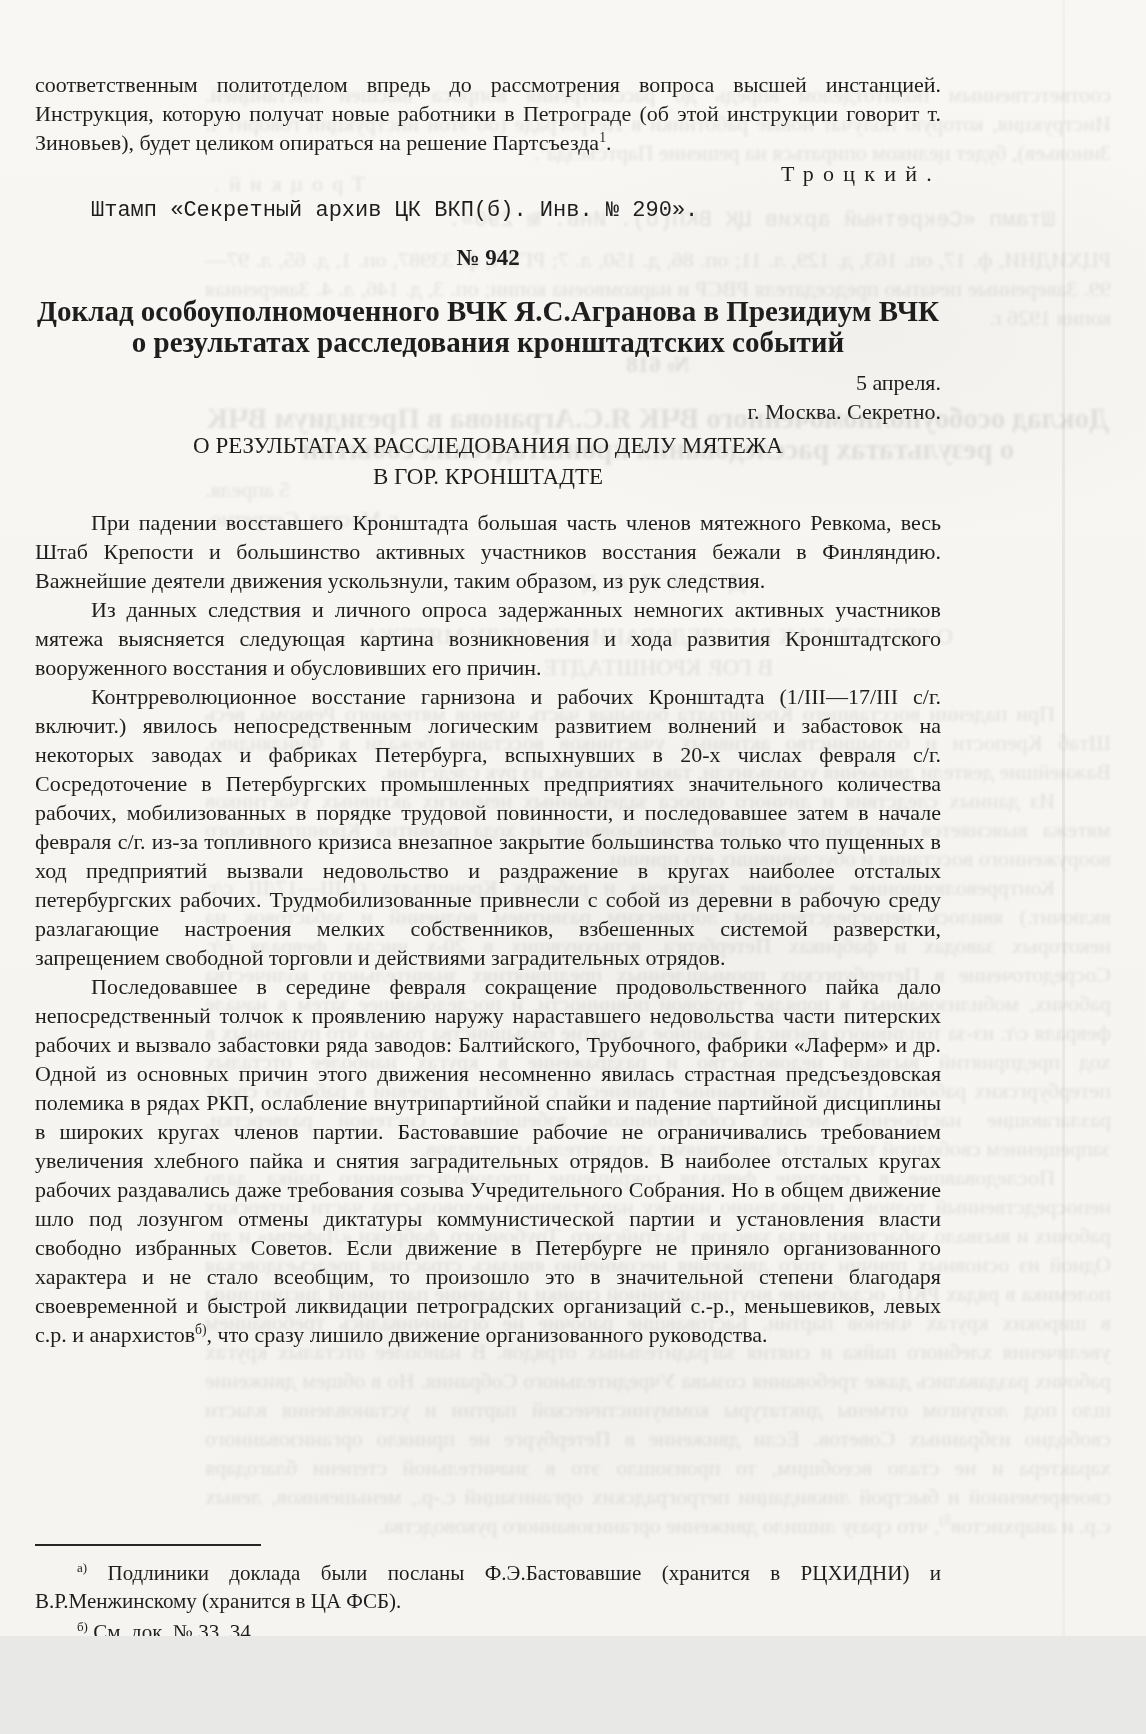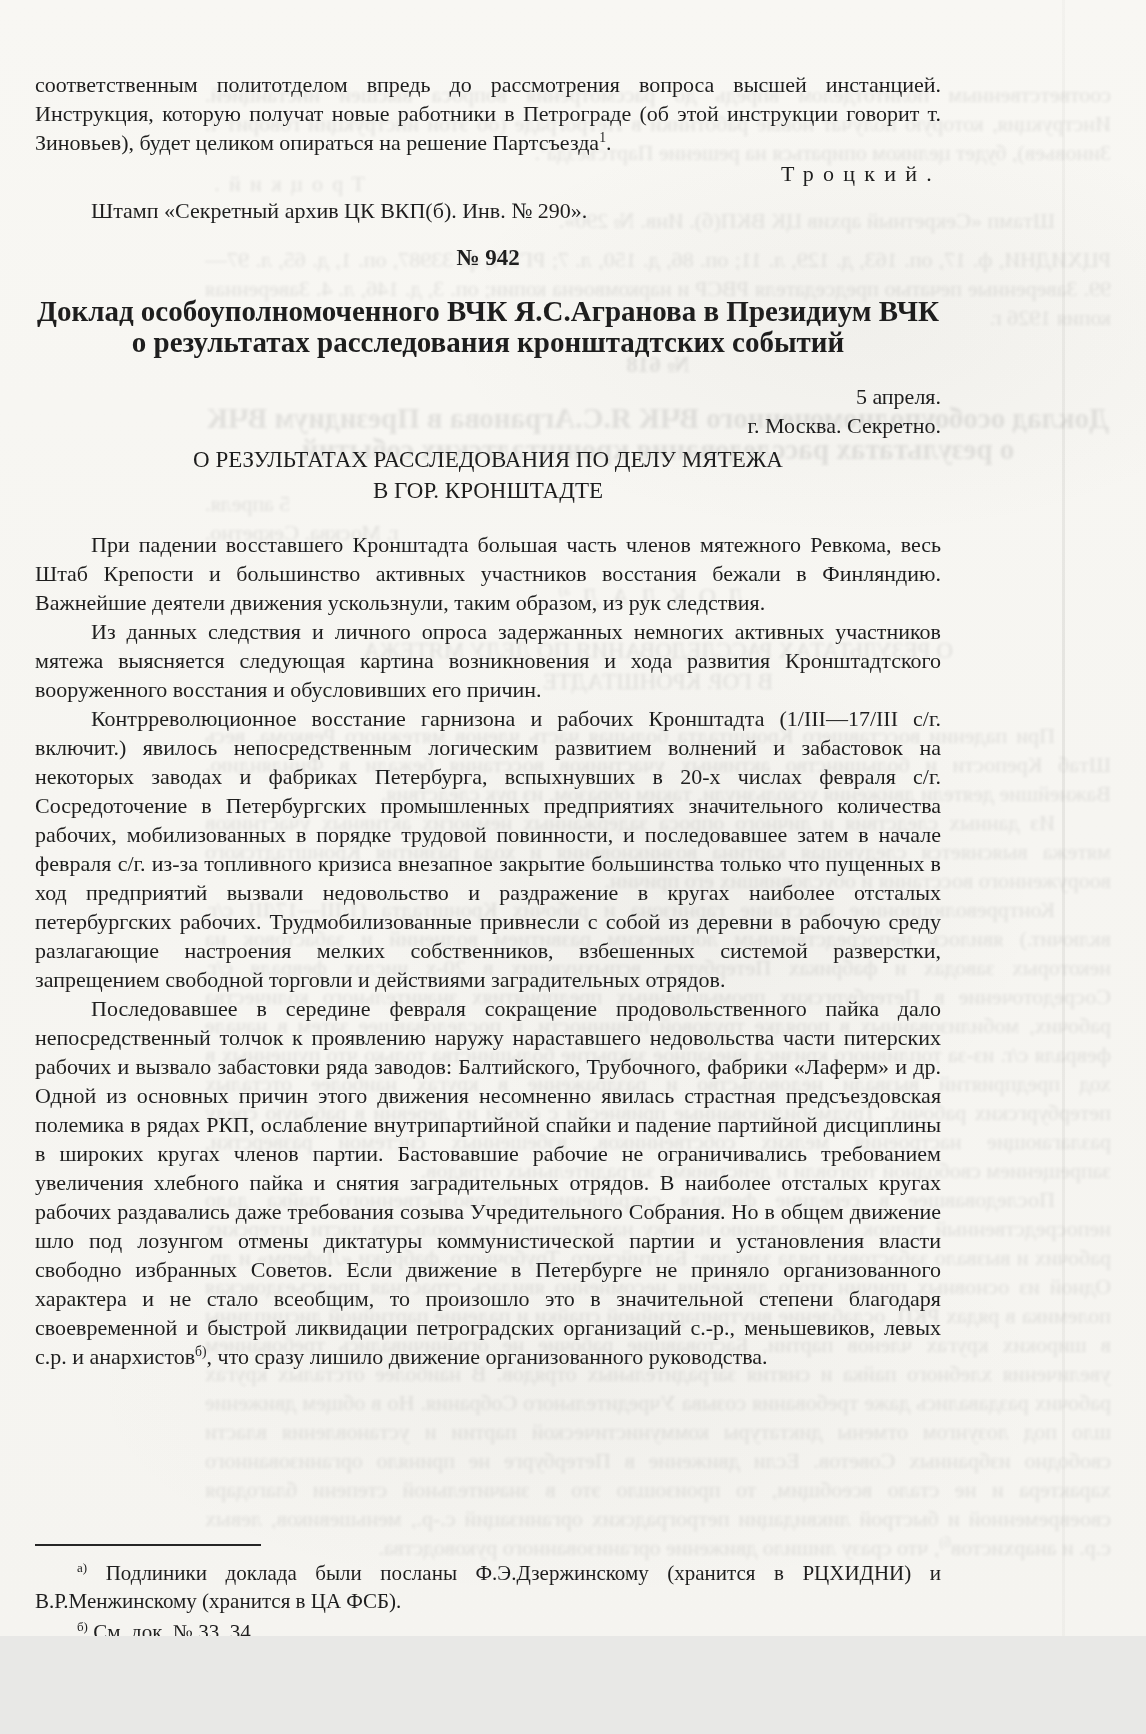--- a/index.html
+++ b/index.html
@@ -34,29 +34,29 @@
   }
   .content{
     position:absolute;left:35px;top:0;width:906px;z-index:2;
     font-size:22px;line-height:29px;
     padding-top:70px;
   }
   .para{margin:0;text-align:justify;text-indent:56px;}
   .no-indent{text-indent:0;}
   .signature-line{margin-top:2px;text-align:right;}
   .signature-line .sig{letter-spacing:0.42em;}
-  .stamp-line{margin-top:8px;text-indent:56px;text-align:justify;}
+  .stamp-line{margin-top:8px;text-indent:56px;text-align:justify;font-family:Liberation Mono, monospace;}
   .archive-ref{margin-top:10px;text-align:justify;text-indent:0;}
   .doc-number{margin-top:18px;text-align:center;font-weight:bold;font-size:23px;line-height:30px;}
   .doc-title{margin-top:6px;text-align:center;font-weight:bold;font-size:29px;line-height:31px;}
-  .dateline{margin-top:24px;text-align:right;line-height:29px;}
+  .dateline{margin-top:10px;text-align:right;line-height:29px;}
   .report-heading{margin-top:34px;text-align:center;font-size:24px;line-height:30px;}
   .report-heading .spaced{letter-spacing:0.52em;margin-left:0.52em;}
   .report-subheading{margin-top:4px;text-align:center;font-size:23px;line-height:31px;}
-  .body-block{margin-top:24px;}
+  .body-block{margin-top:16px;}
   sup{font-size:0.62em;line-height:0;vertical-align:super;}
   .footnote-block{position:absolute;left:35px;top:1544px;width:906px;z-index:2;font-size:21px;line-height:28px;}
   .fn-rule{width:226px;height:0;border-top:2.5px solid #262626;margin-bottom:13px;}
   .footnote{text-align:justify;text-indent:42px;margin:0;}
   .footnote .fn-l2{display:block;text-indent:0;text-align:left;}
   .fn-just{text-align:justify;}
   .fn-just .l1{display:block;text-align:justify;text-align-last:justify;}
   .footnote + .footnote{margin-top:3px;}
   .print-code{position:absolute;left:33px;top:1662px;z-index:2;font-size:20px;letter-spacing:1px;}
   .page-number{position:absolute;left:1003px;top:1676px;z-index:2;font-size:27px;}
@@ -138,21 +138,21 @@
       <p class="para">Из данных следствия и личного опроса задержанных немногих активных участников мятежа выясняется следующая картина возникновения и хода развития Кронштадтского вооруженного восстания и обусловивших его причин.</p>
       <p class="para">Контрреволюционное восстание гарнизона и рабочих Кронштадта (1/III—17/III с/г. включит.) явилось непосредственным логическим развитием волнений и забастовок на некоторых заводах и фабриках Петербурга, вспыхнувших в 20-х числах февраля с/г. Сосредоточение в Петербургских промышленных предприятиях значительного количества рабочих, мобилизованных в порядке трудовой повинности, и последовавшее затем в начале февраля с/г. из-за топливного кризиса внезапное закрытие большинства только что пущенных в ход предприятий вызвали недовольство и раздражение в кругах наиболее отсталых петербургских рабочих. Трудмобилизованные привнесли с собой из деревни в рабочую среду разлагающие настроения мелких собственников, взбешенных системой разверстки, запрещением свободной торговли и действиями заградительных отрядов.</p>
       <p class="para"><span>Последовавшее в середине февраля сокращение продовольственного пайка дало непосредственный толчок к проявлению наружу нараставшего недовольства части питерских рабочих и вызвало забастовки ряда заводов: Балтийского, Трубочного, фабрики «Лаферм» и др. Одной из основных причин этого движения несомненно явилась страстная предсъездовская полемика в рядах РКП, ослабление внутрипартийной спайки и падение партийной дисциплины в широких кругах членов партии. Бастовавшие рабочие не ограничивались требованием увеличения хлебного пайка и снятия заградительных отрядов. В наиболее отсталых кругах рабочих раздавались даже требования созыва Учредительного Собрания. Но в общем движение шло под лозунгом отмены диктатуры коммунистической партии и установления власти свободно избранных Советов. Если движение в Петербурге не приняло организованного характера и не стало всеобщим, то произошло это в значительной степени благодаря своевременной и быстрой ликвидации петроградских организаций с.-р., меньшевиков, левых с.р. и анархистов</span><sup>б)</sup><span>, что сразу лишило движение организованного руководства.</span></p>
     </div>
 
   </div>
 
   <div class="footnote-block">
     <div class="fn-rule"></div>
     <p class="footnote fn-just">
-        <span class="l1"><sup>а)</sup> <span>Подлиники доклада были посланы Ф.Э.Дзержинскому (хранится в РЦХИДНИ) и</span></span>
+        <span class="l1"><sup>а)</sup> <span>Подлиники доклада были посланы Ф.Э.Бастовавшие (хранится в РЦХИДНИ) и</span></span>
         <span class="fn-l2">В.Р.Менжинскому (хранится в ЦА ФСБ).</span>
       </p>
     <p class="footnote"><sup>б)</sup> <span>См. док. № 33, 34.</span></p>
   </div>
 
   <div class="print-code">2 — 966</div>
   <div class="page-number">33</div>
 
 </div>
 

